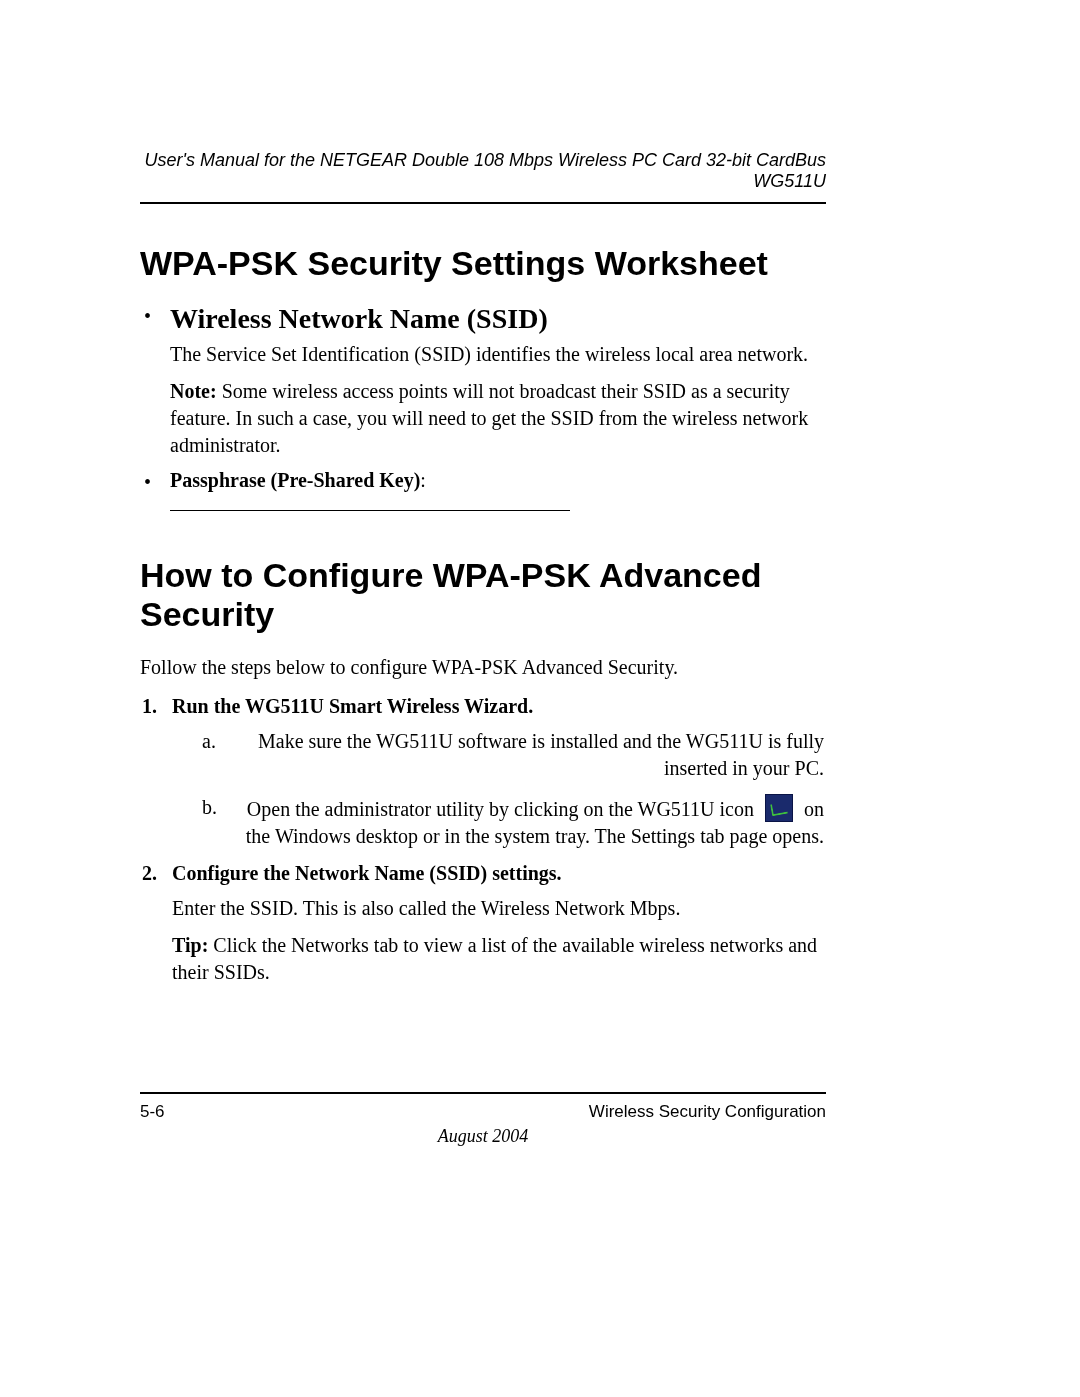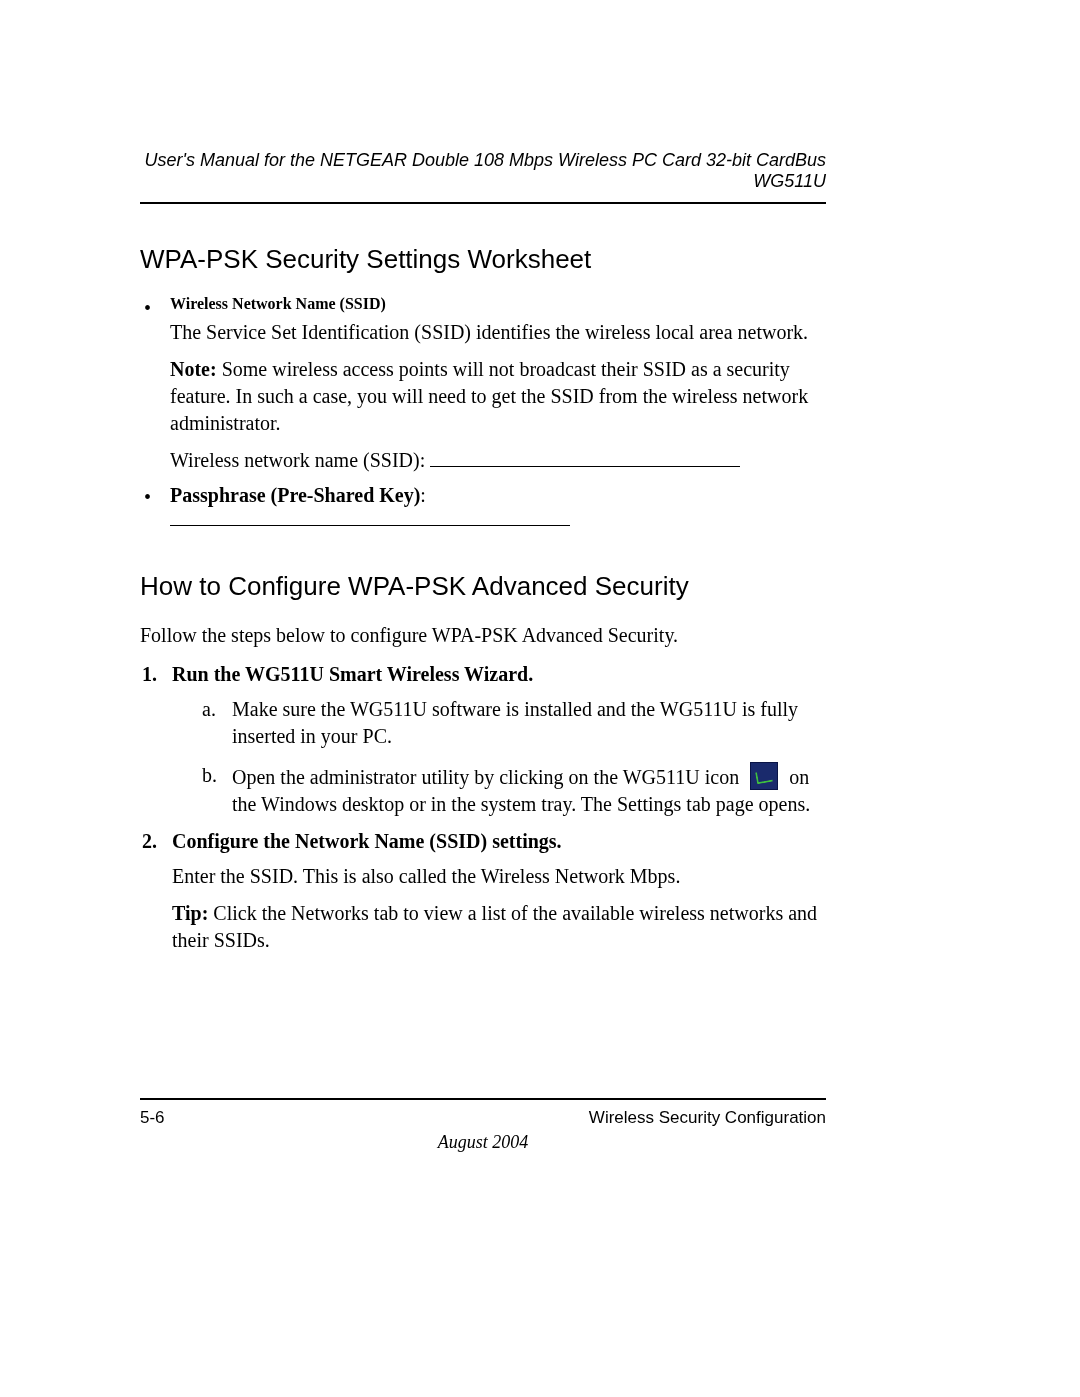--- a/index.html
+++ b/index.html
@@ -21,22 +21,22 @@
   .running-header {
     font-family: Arial, Helvetica, sans-serif;
     font-style: italic;
     font-size: 18px;
     text-align: right;
     padding-bottom: 10px;
     border-bottom: 2px solid #000;
   }
   h2.section {
     font-family: Arial, Helvetica, sans-serif;
-    font-weight: normal;
-    font-size: 26px;
+    font-weight: bold;
+    font-size: 34px;
     margin: 40px 0 20px 0;
   }
   p.body {
     font-size: 20px;
     line-height: 1.35;
     margin: 0 0 14px 0;
   }
   ul.bullets {
     list-style: none;
     padding: 0;
@@ -50,21 +50,21 @@
   ul.bullets > li::before {
     content: "•";
     position: absolute;
     left: 4px;
     top: 0;
     font-size: 20px;
     line-height: 1.3;
   }
   .b-head {
     font-weight: bold;
-    font-size: 16px;
+    font-size: 28px;
     display: block;
     margin-bottom: 6px;
   }
   .b-body {
     font-size: 20px;
     line-height: 1.35;
     display: block;
     margin-bottom: 10px;
   }
   .blank-line {
@@ -104,20 +104,21 @@
     padding: 0 0 0 30px;
     margin: 0;
     counter-reset: sub;
   }
   ol.sub > li {
     position: relative;
     padding-left: 30px;
     margin: 0 0 12px 0;
     font-size: 20px;
     line-height: 1.35;
+    text-align: right;
   }
   ol.sub > li::before {
     counter-increment: sub;
     content: counter(sub, lower-alpha) ".";
     position: absolute;
     left: 0;
     top: 0;
   }
   .inline-icon {
     display: inline-block;
@@ -137,21 +138,21 @@
     border: 2px solid #3fbf3f;
     border-top: none;
     border-right: none;
     border-radius: 0 0 0 2px;
     transform: rotate(-10deg);
   }
   .footer {
     position: absolute;
     left: 140px;
     right: 140px;
-    bottom: 244px;
+    bottom: 250px;
   }
   .footer-rule {
     border-top: 2px solid #000;
     margin-bottom: 8px;
   }
   .footer-row {
     display: flex;
     justify-content: space-between;
     font-family: Arial, Helvetica, sans-serif;
     font-size: 17px;
@@ -173,23 +174,20 @@
 
   <h2 class="section">WPA-PSK Security Settings Worksheet</h2>
 
 
   <ul class="bullets">
     <li>
       <span class="b-head">Wireless Network Name (SSID)</span>
       <span class="b-body">The Service Set Identification (SSID) identifies the wireless local area network.</span>
       <span class="b-body">
         <b>Note:</b><span> Some wireless access points will not broadcast their SSID as a security feature. In such a case, you will need to get the SSID from the wireless network administrator.</span>
-      </span>
-      <span class="b-body">
-        <span>Wireless network name (SSID): </span><span class="blank-line" style="width:310px"></span>
       </span>
     </li>
     <li>
       <span style="font-size:20px">
         <b>Passphrase (Pre-Shared Key)</b><span>: </span><span class="blank-line" style="width:400px"></span>
       </span>
     </li>
   </ul>
 
   <h2 class="section">How to Configure WPA-PSK Advanced Security</h2>

